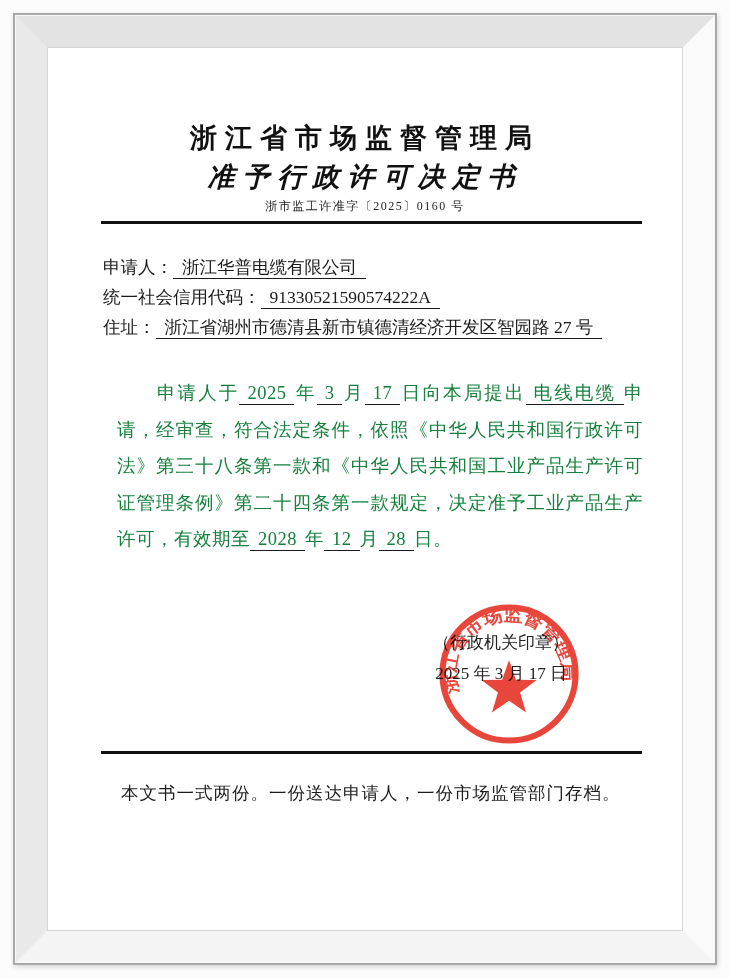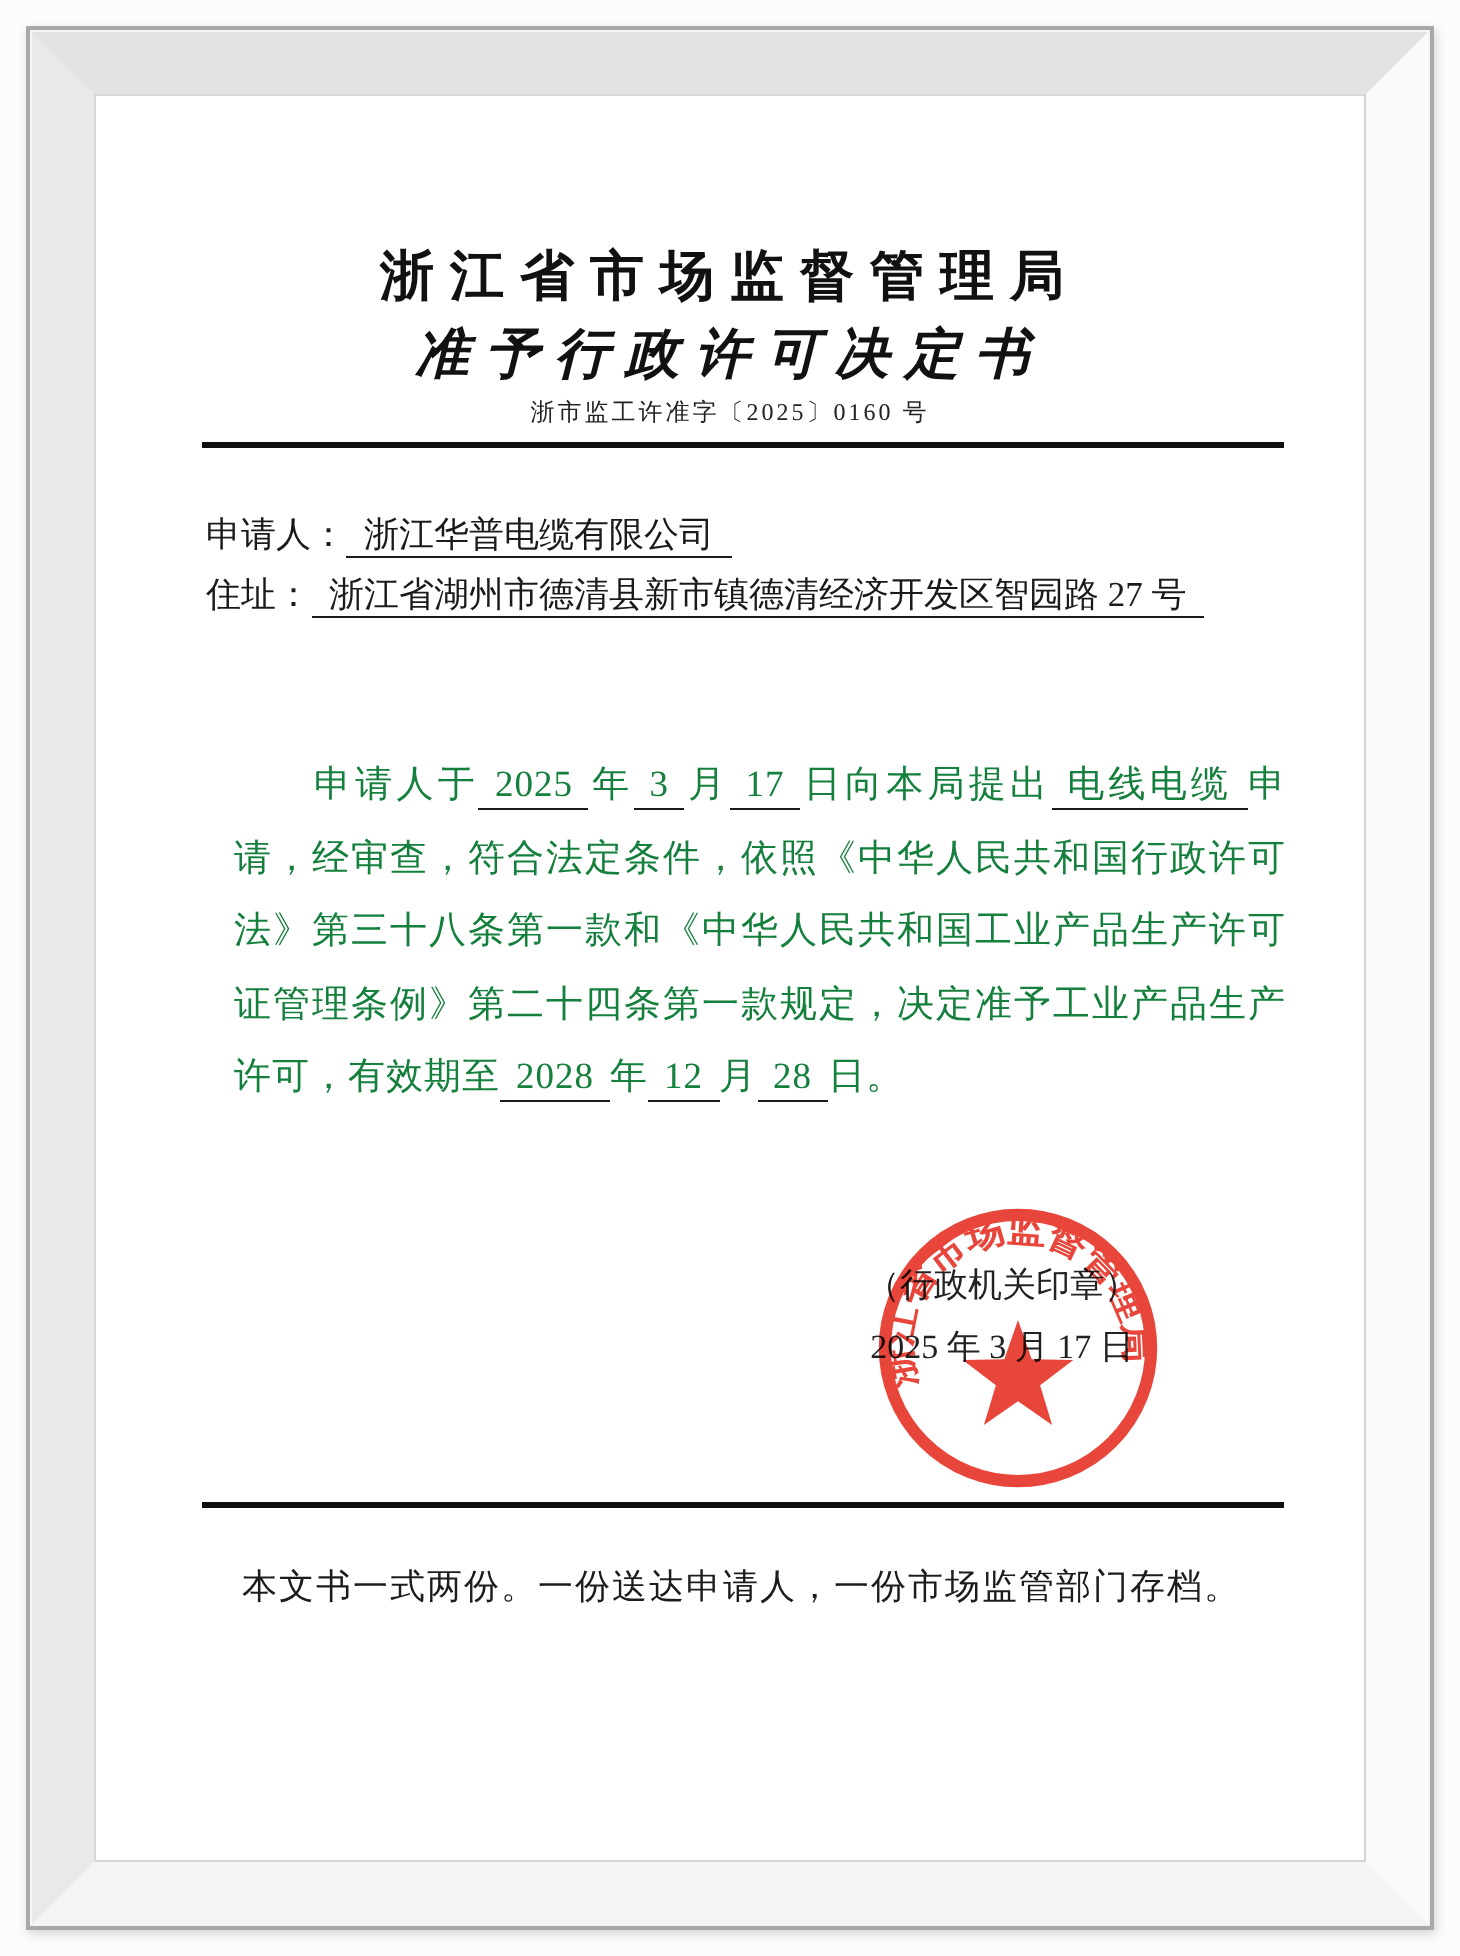--- a/index.html
+++ b/index.html
@@ -92,20 +92,23 @@
 <div class="title-2">准予行政许可决定书</div>
 <div class="doc-number">浙市监工许准字〔2025〕0160 号</div>
 
 <div class="rule rule-top"></div>
 
 <div class="fields">
   <div class="field-row">
     <span>申请人：</span><span class="field-value">浙江华普电缆有限公司</span>
   </div>
   <div class="field-row">
+    <span>统一社会信用代码：</span><span class="field-value">91330521590574222A</span>
+  </div>
+  <div class="field-row">
     <span>住址：</span><span class="field-value">浙江省湖州市德清县新市镇德清经济开发区智园路 27 号</span>
   </div>
 </div>
 
 <div class="body-par"><span>申请人于</span><span class="u">2025</span><span>年</span><span class="u">3</span><span>月</span><span class="u">17</span><span>日向本局提出</span><span class="u">电线电缆</span><span>申请，经审查，符合法定条件，依照《中华人民共和国行政许可法》第三十八条第一款和《中华人民共和国工业产品生产许可证管理条例》第二十四条第一款规定，决定准予工业产品生产许可，有效期至</span><span class="u">2028</span><span>年</span><span class="u">12</span><span>月</span><span class="u">28</span><span>日。</span></div>
 
 <div class="sign-block">
   <div>（行政机关印章）</div>
   <div>2025 年 3 月 17 日</div>
 </div>

